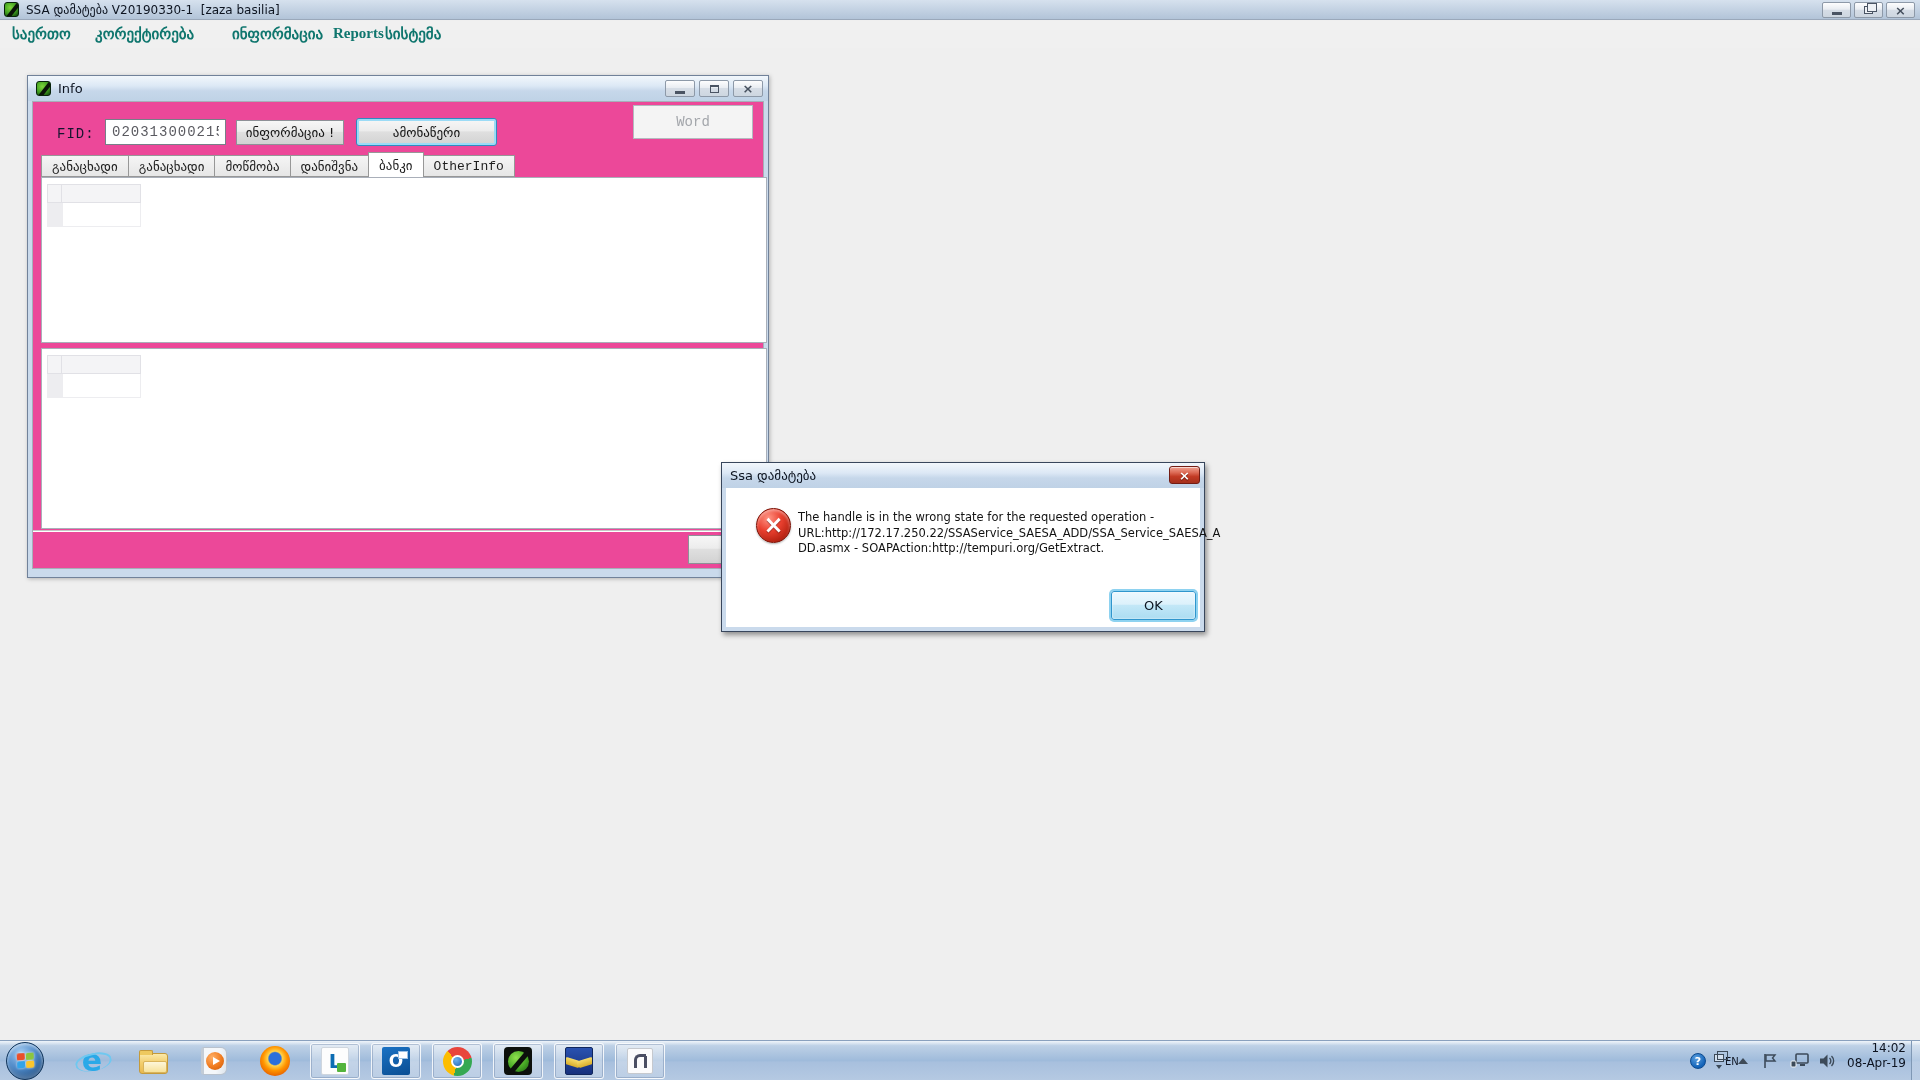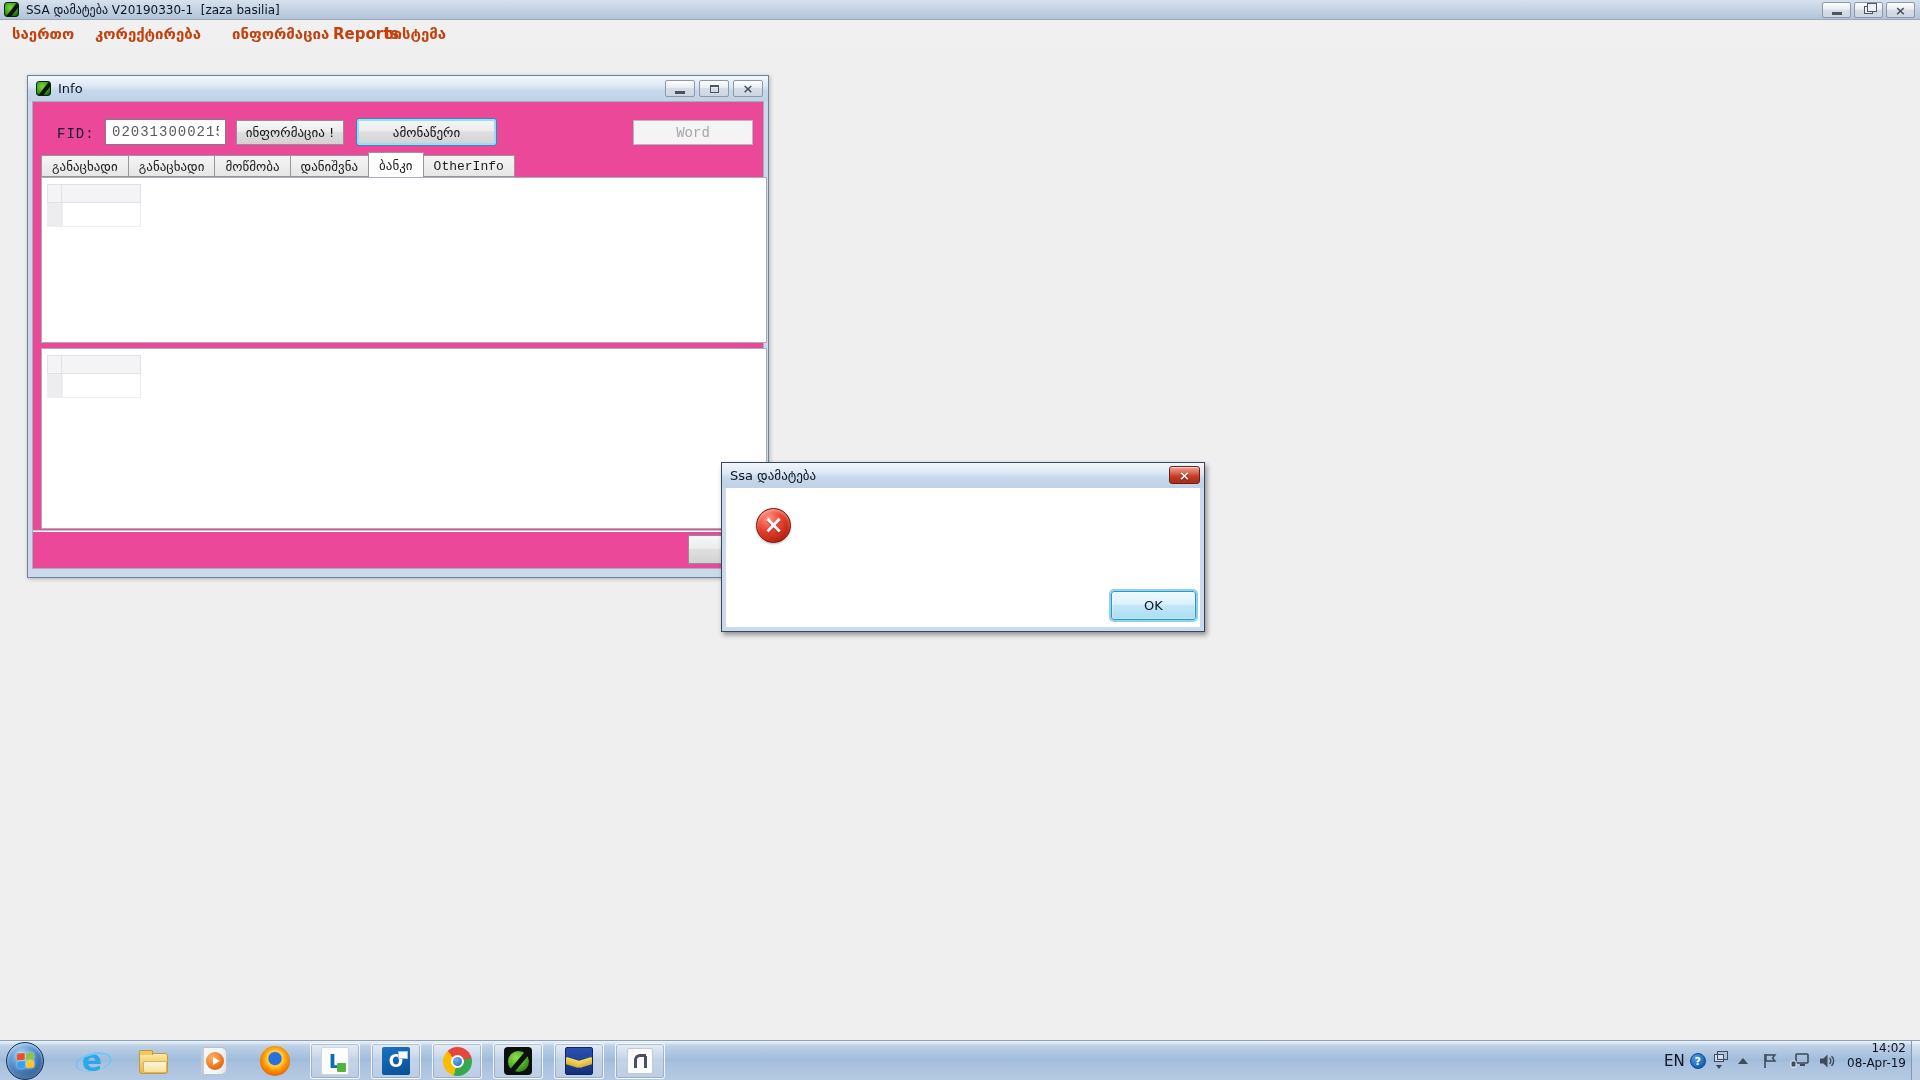--- a/index.html
+++ b/index.html
@@ -33,21 +33,21 @@
   }
   .g-min{ width:10px; height:3px; background:#4a5463; margin-top:7px; }
   .g-restore{ width:9px; height:8px; border:1px solid #4a5463; position:relative; background:#eef1f5; }
   .g-restore::before{ content:""; position:absolute; left:2px; top:-4px; width:8px; height:7px;
     border:1px solid #4a5463; background:#eef1f5; }
   .g-max{ width:9px; height:8px; border:1px solid #4a5463; border-top-width:2px; }
   .g-x{ font-weight:bold; font-size:13px; line-height:1; color:#46505e; }
 
   
   .menubar{ position:absolute; left:0; top:21px; width:1920px; height:27px; background:#f0f0f0; }
-  .menu-item{ position:absolute; top:4px; font-size:15px; font-weight:bold; color:#c2410c; cursor:default; }
+  .menu-item{ position:absolute; top:4px; font-size:15px; font-weight:bold; color:#0f766e; cursor:default;font-family:Liberation Serif, serif; }
 
   
   .win{
     position:absolute;
     border:1px solid #71829a;
     background:#cadaec;
     box-shadow:1px 1px 4px rgba(0,0,0,.25);
   }
   .win-titlebar{
     height:25px;
@@ -79,21 +79,21 @@
     background:linear-gradient(180deg,#f7f7f7,#ececec 45%,#dfdfdf 50%,#d2d2d2 100%);
     border:1px solid #8e9097; border-radius:0; color:#141414; font-size:13px;
     display:flex; align-items:center; justify-content:center; cursor:default;
   }
   .btn-info{ position:absolute; left:203px; top:18px; width:108px; height:25px; }
   .btn-extract{
     position:absolute; left:323px; top:16px; width:141px; height:28px;
     border:1px solid #2f8bc0; box-shadow:inset 0 0 0 2px #9bdbf6; border-radius:3px;
   }
   .btn-word{
-    position:absolute; right:10px; top:18px; width:120px; height:25px;
+    position:absolute; right:10px; top:3px; width:120px; height:34px;
     background:#f4f4f4; border:1px solid #b4b9bf; color:#a3a6ab; font-size:14px;
   }
   
   .tabstrip{ position:absolute; left:8px; top:52px; height:23px; display:flex; align-items:flex-end; }
   .tab{
     height:22px; padding:0 10px; display:flex; align-items:center; justify-content:center;
     font-size:13px; color:#1e1e1e; background:linear-gradient(180deg,#f5f5f5,#e6e6e6);
     border:1px solid #979797; margin-right:-1px; position:relative; z-index:1;text-align:center;
   }
   .tab.active{
@@ -227,21 +227,21 @@
   .ic-hands::before{ left:-2px; transform:rotate(18deg); }
   .ic-hands::after{ right:-2px; transform:rotate(-18deg); }
   .ic-fina{ width:26px; height:26px; background:#fbfbfc; border:1px solid #c6c9ce; border-radius:2px;
     display:flex; align-items:center; justify-content:center; }
   .ic-fina i{ width:12px; height:14px; border-left:3px solid #4a4e63; border-top:3px solid #4a4e63;
     border-radius:6px 0 0 0; position:relative; }
   .ic-fina i::after{ content:""; position:absolute; right:-1px; top:-1px; width:3px; height:12px; background:#4a4e63; }
 
   
   .tray-item{ position:absolute; top:0; height:40px; display:flex; align-items:center; }
-  .tray-lang{ left:1664px; font-size:15px; color:#101624; }
+  .tray-lang{ left:1725px; font-size:10px; color:#101624; }
   .tray-help{ left:1690px; }
   .help-badge{ width:16px; height:16px; border-radius:50%; border:1px solid #0c4a8f;
     background:radial-gradient(circle at 38% 30%, #5aa0e0, #1262b8 70%);
     color:#fff; font-size:11px; font-weight:bold; display:flex; align-items:center; justify-content:center; }
   .tray-restore{ left:1714px; flex-direction:column; justify-content:center; }
   .mini-restore{ width:10px; height:8px; border:1px solid #3c4a59; background:rgba(255,255,255,.5); position:relative; }
   .mini-restore::before{ content:""; position:absolute; left:2px; top:-4px; width:9px; height:7px; border:1px solid #3c4a59; }
   .mini-caret{ width:0; height:0; border-left:3px solid transparent; border-right:3px solid transparent;
     border-top:4px solid #3c4a59; margin-top:3px; }
   .tray-up{ left:1738px; }
@@ -350,20 +350,25 @@
   <div class="win-titlebar">
     <span class="win-title" style="margin-left:8px">Ssa დამატება</span>
     <span class="dlg-close">
       <span>×</span>
     </span>
   </div>
   <div class="dlg-body">
     <div class="err-icon">
       <span>×</span>
     </div>
+    <div class="err-text">
+      <div>The handle is in the wrong state for the requested operation -</div>
+      <div>URL:http://172.17.250.22/SSAService_SAESA_ADD/SSA_Service_SAESA_A</div>
+      <div>DD.asmx - SOAPAction:http://tempuri.org/GetExtract.</div>
+    </div>
     <div class="btn-ok">OK</div>
   </div>
 </div>
 
 <div class="taskbar">
   <div class="start-orb">
     <span class="orb-flag">
         <i></i>
         <i></i>
         <i></i>

